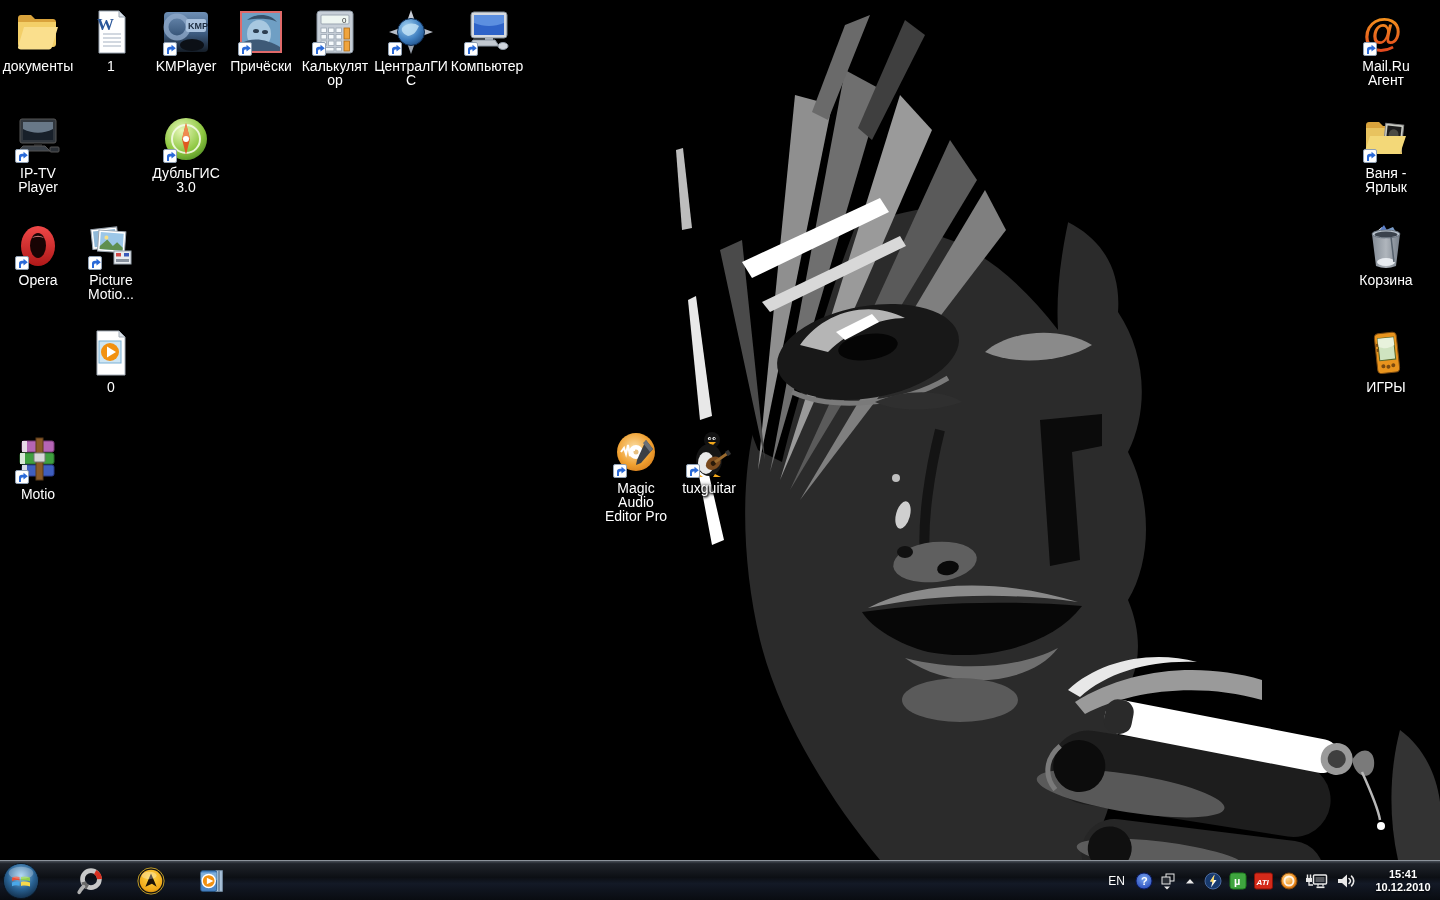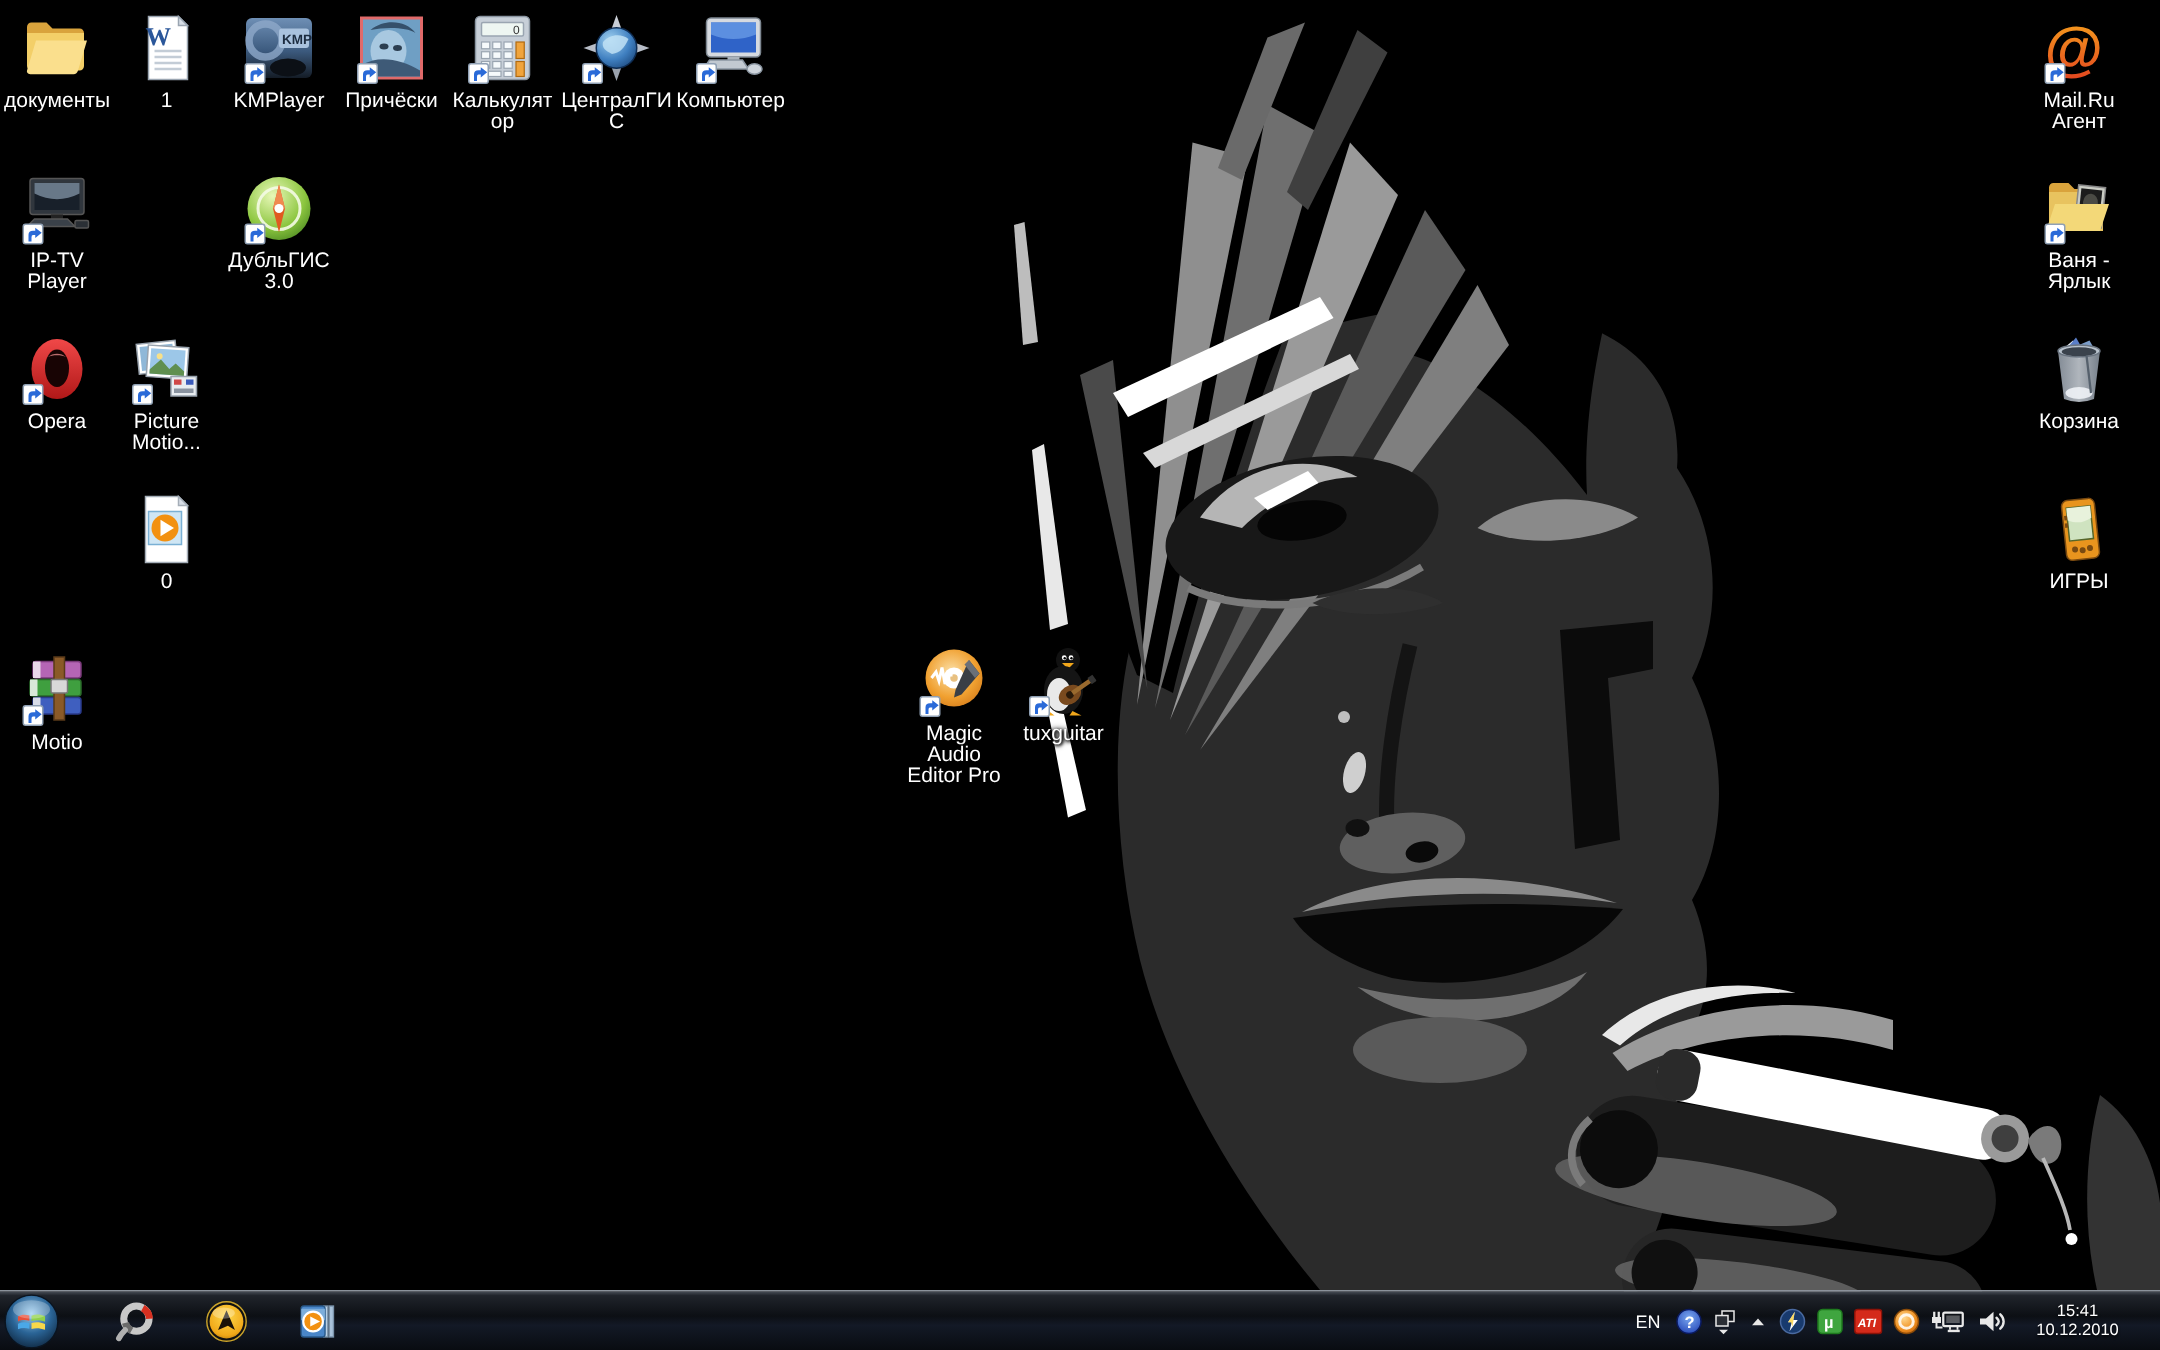--- a/index.html
+++ b/index.html
@@ -16,25 +16,25 @@
   .sc svg{position:absolute;left:0;top:0;}
   .lbl{font-size:14px;line-height:14px;margin-top:3px;padding:0 1px;
        text-shadow:1px 1px 2px #000,0 0 4px #000,0 1px 3px #000;word-wrap:break-word;}
   
   .taskbar{position:absolute;left:0;bottom:0;width:1440px;height:40px;box-sizing:border-box;
        border-top:1px solid #8b929b;display:flex;align-items:center;z-index:5;
        background:linear-gradient(180deg,#474d56 0%,#20242b 7%,#0c0f14 42%,#131926 58%,#090c11 100%);}
   .start{width:41px;height:40px;display:flex;align-items:center;justify-content:center;}
   .pinned{display:flex;align-items:center;gap:29px;margin-left:33px;}
   .tbtn{width:32px;height:34px;display:flex;align-items:center;justify-content:center;border-radius:3px;}
-  .tray{margin-left:auto;display:flex;align-items:center;gap:7px;padding-right:22px;}
+  .tray{margin-left:auto;display:flex;align-items:center;gap:7px;padding-right:4px;}
   .titem{display:flex;align-items:center;justify-content:center;height:26px;}
   .lang{color:#fff;font-size:12px;padding:0 3px;}
   .clock{color:#fff;font-size:11px;line-height:13px;text-align:center;margin-left:7px;min-width:66px;
-         text-shadow:0 1px 2px #000;}
+         text-shadow:0 1px 2px #000;font-weight:bold;}
 </style>
 </head>
 <body>
 
 <div class="wall">
 <svg width="1440" height="900" viewBox="0 0 1440 900">
   <rect x="0" y="0" width="1440" height="900" fill="#000"></rect>
 
   <path fill="#2b2b2b" d="M793,262 C850,218 940,196 1020,208 C1090,218 1122,258 1118,312 C1145,352 1150,408 1128,452 C1152,500 1152,560 1128,600 C1145,640 1140,680 1115,705 C1125,760 1112,815 1085,860 L880,860 C830,800 780,720 760,640 C742,565 740,480 756,420 C740,380 748,315 793,262 Z"></path>
 

